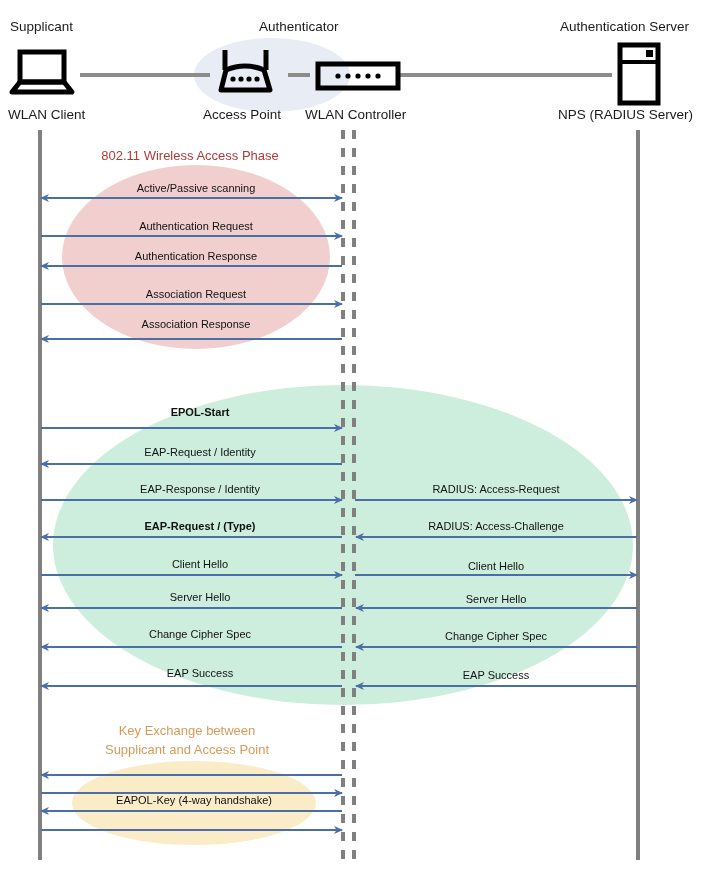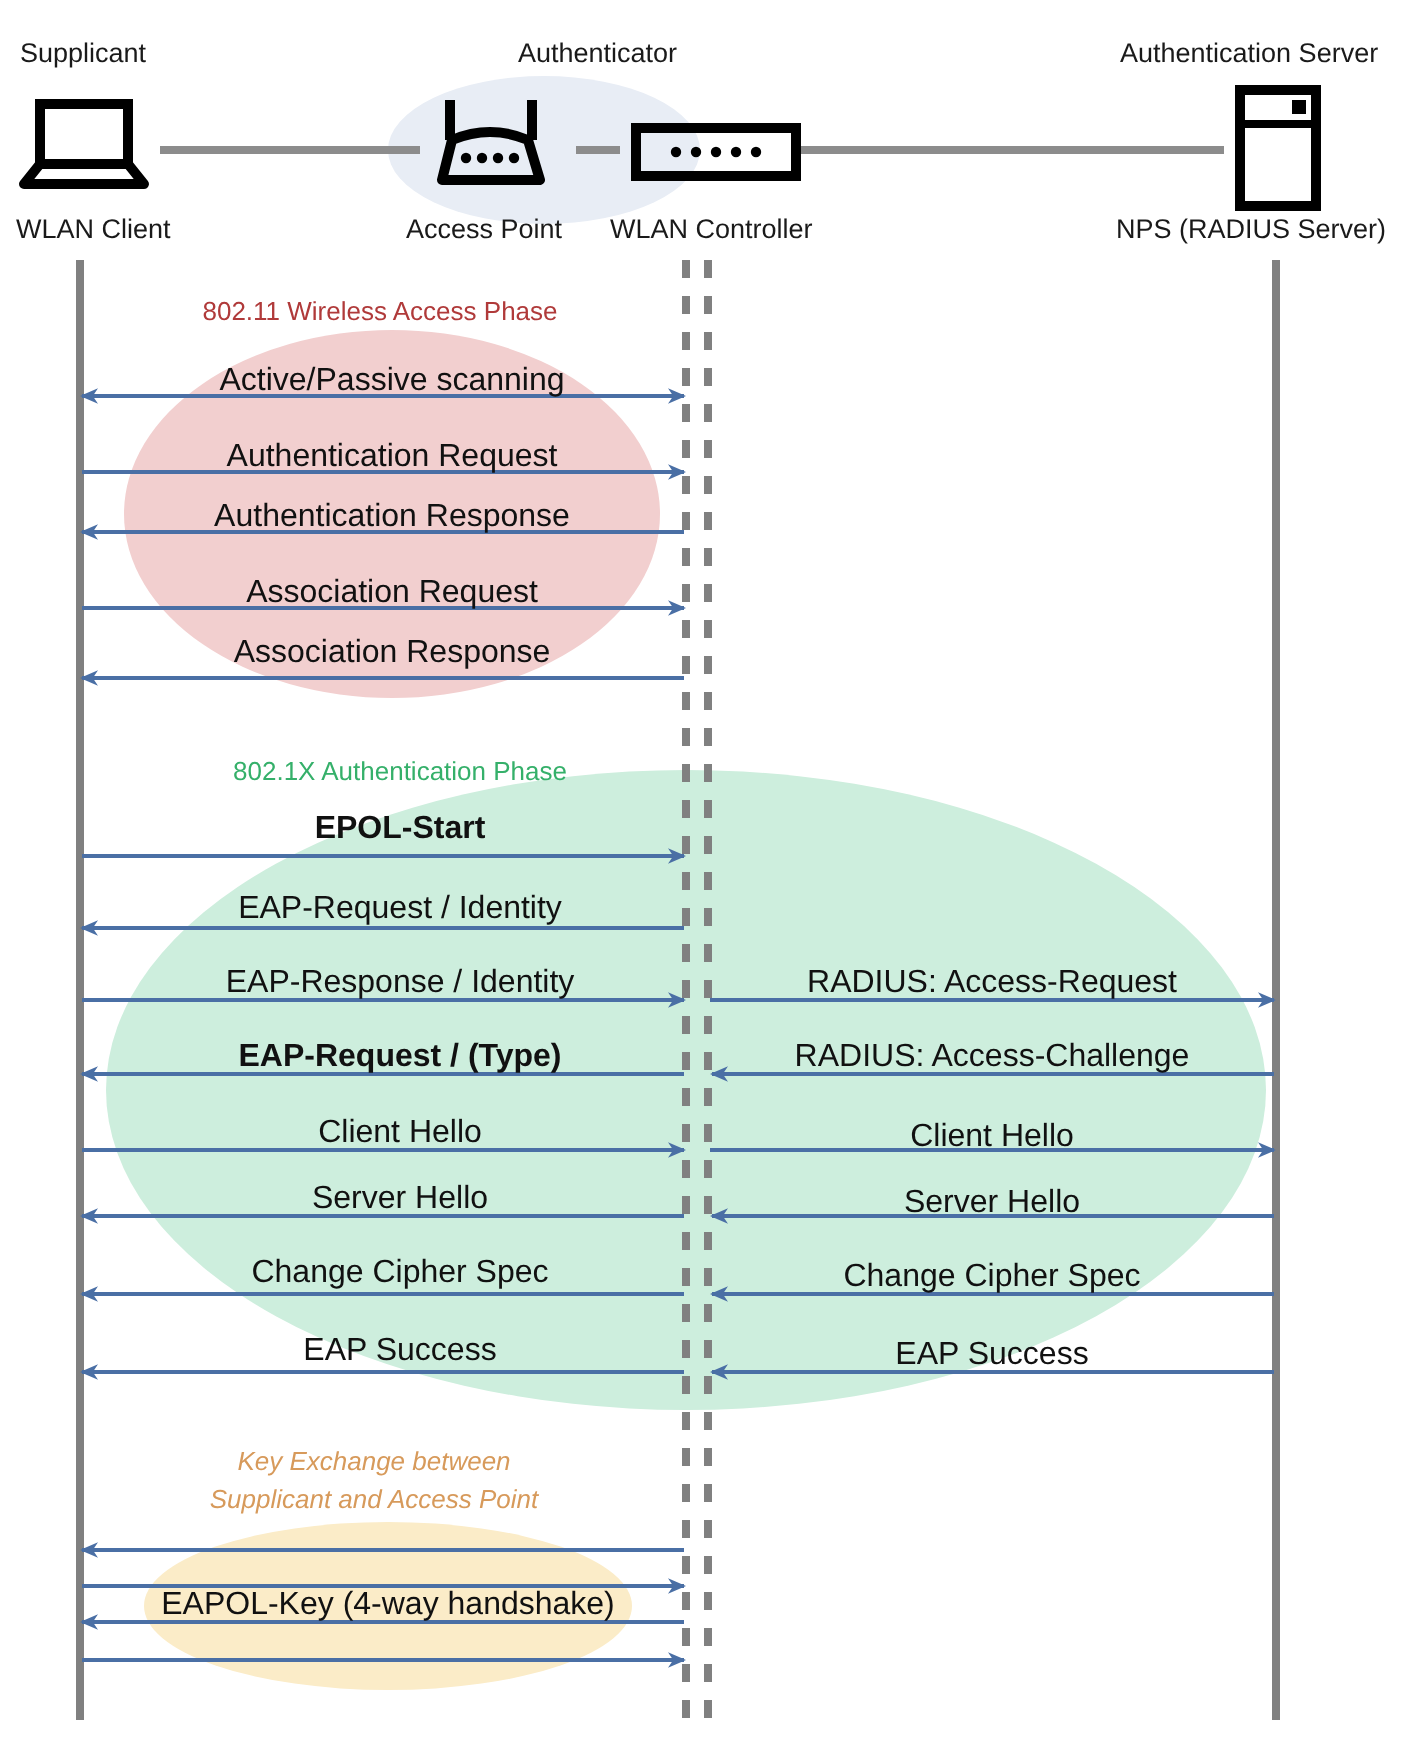--- a/index.html
+++ b/index.html
@@ -7,30 +7,30 @@
     width:713px;height:875px;position:relative;overflow:hidden;
     font-family:"Liberation Sans", sans-serif;
     color:#111;
   }
   #stage{position:absolute;inset:0;width:649px;height:875px;}
   svg.layer{position:absolute;left:0;top:0;width:713px;height:875px;}
   .hdr-label{
     position:absolute;font-size:13.5px;color:#1a1a1a;white-space:nowrap;
   }
   .msg{
-    position:absolute;font-size:16px;color:#111;white-space:nowrap;
+    position:absolute;font-size:11px;color:#111;white-space:nowrap;
     text-align:center;transform:translateX(-50%);
   }
   .phase{
     position:absolute;font-size:13px;white-space:nowrap;font-weight:600;
     text-align:center;transform:translateX(-50%);line-height:19px;
   }
   .phase.p1{color:#b03a3a;font-weight:400;}
   .phase.p2{color:#35b06a;font-weight:400;}
-  .phase.p3{color:#d79a5b;font-weight:400;font-style:italic;}
+  .phase.p3{color:#d79a5b;font-weight:400;}
 </style>
 </head>
 <body>
 
 <div id="stage">
 
   <svg class="layer" viewBox="0 0 713 875">
     <defs>
       <marker id="ahR" markerWidth="9" markerHeight="9" refX="8" refY="4.5" orient="auto" markerUnits="userSpaceOnUse">
         <path d="M0,0.6 L9,4.5 L0,8.4 L2.6,4.5 Z" fill="#4a6fa5"></path>
@@ -131,21 +131,20 @@
   <div class="hdr-label" style="left:259px;top:19px;">Authenticator</div>
   <div class="hdr-label" style="left:560px;top:19px;text-align:right;">Authentication Server</div>
 
   <div class="hdr-label" style="left:8px;top:107px;">WLAN Client</div>
   <div class="hdr-label" style="left:203px;top:107px;">Access Point</div>
   <div class="hdr-label" style="left:305px;top:107px;">WLAN Controller</div>
   <div class="hdr-label" style="left:558px;top:107px;">NPS (RADIUS Server)</div>
 
   <div class="phase p1" style="left:190px;top:146px;">802.11 Wireless Access Phase</div>
 
-  <div class="phase p2" style="left:200px;top:376px;">802.1X Authentication Phase</div>
 
   <div class="phase p3" style="left:187px;top:721px;">
     <div>Key Exchange between</div>
     <div>Supplicant and Access Point</div>
   </div>
 
   <div class="msg" style="left:196px;top:182px;">Active/Passive scanning</div>
   <div class="msg" style="left:196px;top:220px;">Authentication Request</div>
   <div class="msg" style="left:196px;top:250px;">Authentication Response</div>
   <div class="msg" style="left:196px;top:288px;">Association Request</div>

